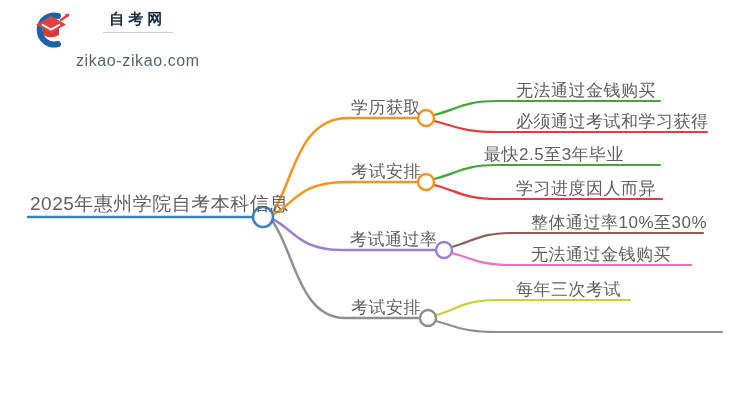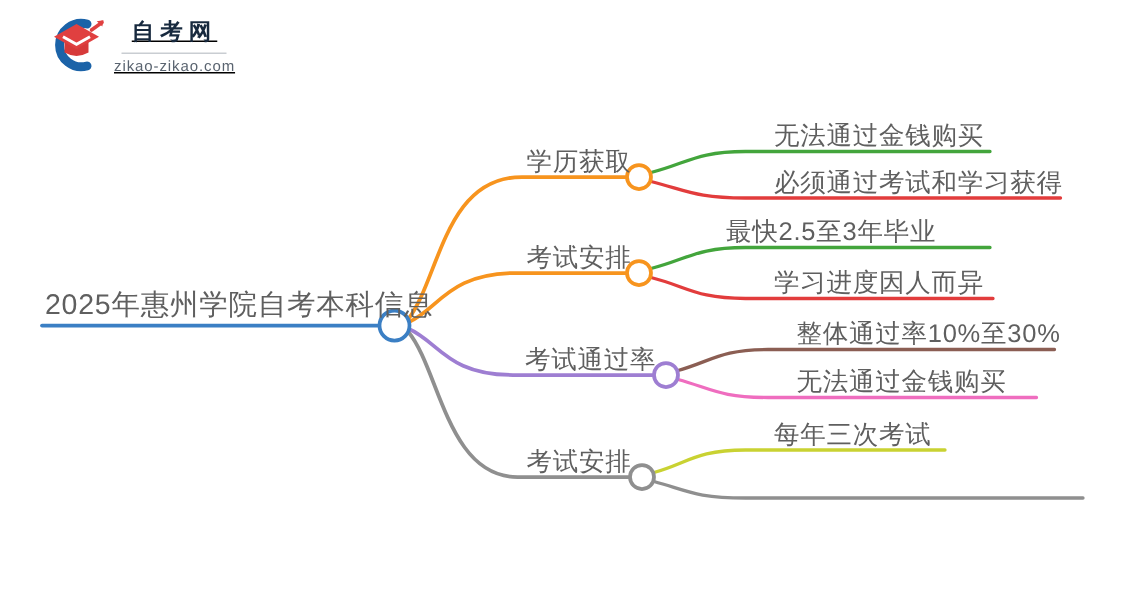--- a/index.html
+++ b/index.html
@@ -8,29 +8,29 @@
     font-family:"Liberation Sans","DejaVu Sans",sans-serif;
   }
   .stage{position:relative;width:750px;height:410px;background:#fff;}
   svg.map{position:absolute;left:0;top:0;}
   .lbl{
     position:absolute;white-space:nowrap;color:#5F5F5F;
     font-size:17px;line-height:20px;letter-spacing:0.5px;
   }
   .lbl.main{font-size:19px;line-height:21px;letter-spacing:0.5px;}
   
-  .logo{position:absolute;left:28px;top:8px;display:flex;align-items:center;text-decoration:underline;}
+  .logo{position:absolute;left:28px;top:8px;display:flex;}
   .logo .mark{width:44px;height:44px;flex:0 0 auto;}
   .logo .txt{margin-left:4px;display:flex;flex-direction:column;align-items:center;}
   .logo .name{
     font-size:15px;font-weight:bold;color:#17293E;letter-spacing:4px;
     line-height:18px;padding:2px 2px 3px 2px;
   }
   .logo .rule{width:70px;height:1px;background:#C9CDD2;margin:1px 0 3px 0;}
-  .logo .site{font-size:10px;color:#5A6470;letter-spacing:0.6px;line-height:11px;}
+  .logo .site{font-size:16px;color:#5A6470;letter-spacing:0.6px;line-height:11px;margin-top:19px;}
 </style>
 </head>
 <body>
 
 <div class="stage">
 
   <div class="logo">
     <svg class="mark" viewBox="0 0 44 44">
       <path d="M30,8 A14.5,14.5 0 1 0 30,36" fill="none" stroke="#1B63A8" stroke-width="6" stroke-linecap="round"></path>
       <path d="M33,12 L40,7" stroke="#E04040" stroke-width="2.4" fill="none" stroke-linecap="round"></path>

